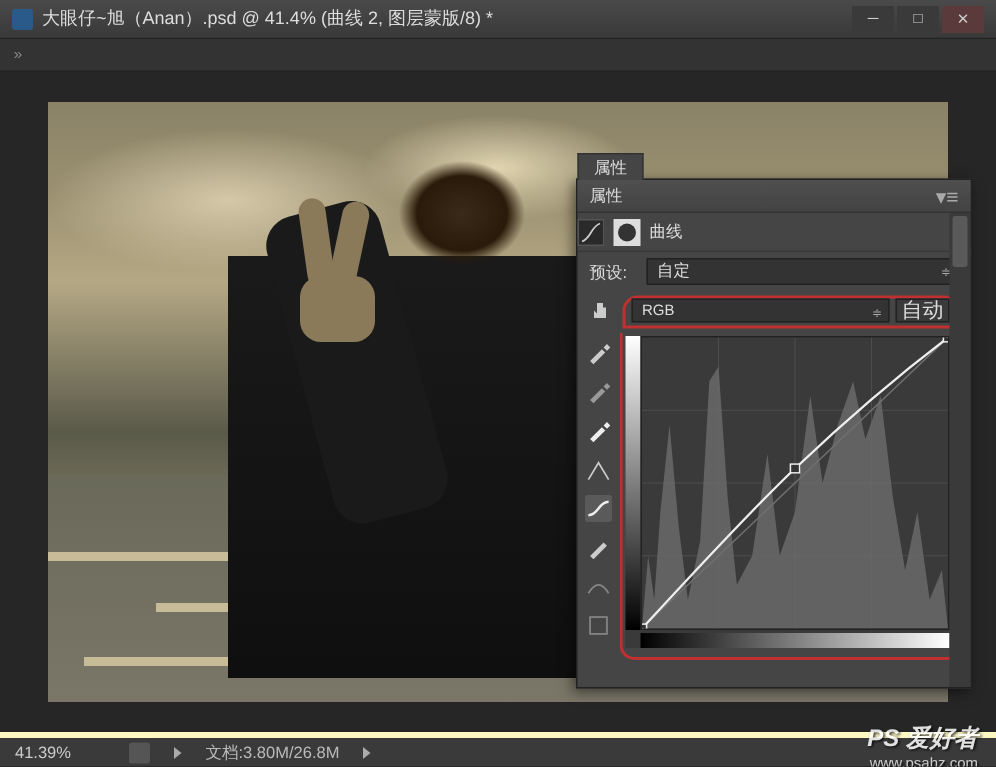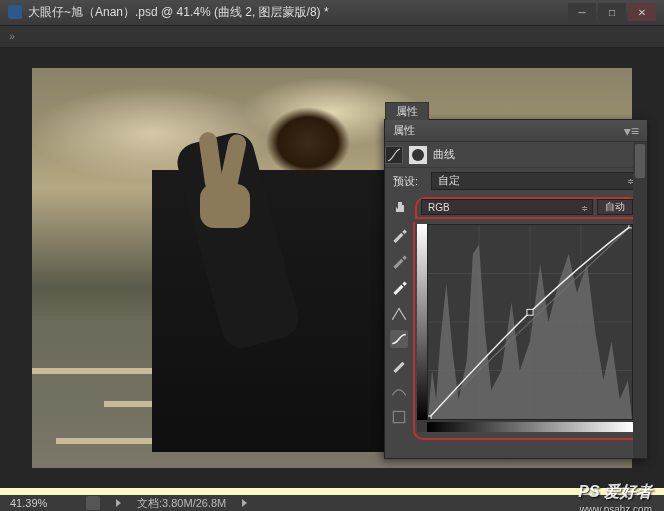--- a/index.html
+++ b/index.html
@@ -15,21 +15,21 @@
 .tab-ctrl{width:16px;height:16px;color:#888;font-size:10px;display:flex;align-items:center;justify-content:center;margin:0 2px}
 .canvas-area{flex:1;background:#262626;position:relative;display:flex;align-items:center;justify-content:center;padding:20px}
 .photo{width:600px;height:400px;position:relative;background:linear-gradient(180deg,#8a8268 0%,#9a9070 15%,#b5a884 30%,#5a5a4a 55%,#868068 75%,#6a6658 100%);overflow:hidden}
 .clouds{position:absolute;top:0;left:0;right:0;height:55%;background:radial-gradient(ellipse 200px 80px at 20% 30%,#d4c8a8 0%,transparent 60%),radial-gradient(ellipse 180px 70px at 50% 20%,#e0d4b0 0%,transparent 50%),radial-gradient(ellipse 150px 60px at 75% 40%,#b8ac88 0%,transparent 60%)}
 .road{position:absolute;bottom:0;left:0;right:0;height:38%;background:linear-gradient(180deg,#6a6a5a 0%,#7a7668 100%)}
 .road-line{position:absolute;height:6px;background:#c8bc98}
 .person{position:absolute;right:28%;top:8%;width:52%;height:88%;background:radial-gradient(ellipse 60px 50px at 50% 12%,#3a2a1a 0%,#2a1a0a 50%,transparent 70%),linear-gradient(180deg,transparent 0%,transparent 20%,#1a1a1a 20%,#0f0f0f 100%)}
 .arm{position:absolute;left:15%;top:10%;width:25%;height:60%;background:#1a1a1a;border-radius:20px;transform:rotate(-15deg)}
 .hand{position:absolute;left:25%;top:16%;width:80px;height:100px}
 .finger{position:absolute;width:18px;background:#8a7a5a;border-radius:10px}
-.statusbar{height:24px;background:#3a3a3a;display:flex;align-items:center;padding:0 10px;color:#ccc;font-size:11px;gap:16px;border-top:7px solid #fef9c3}
+.statusbar{height:24px;background:#3a3a3a;display:flex;align-items:center;padding:0 10px;color:#ccc;font-size:11px;gap:16px;border-top:4px solid #fef9c3}
 .zoom{width:60px}
 .zoom-icon{width:14px;height:14px;background:#555;border-radius:2px}
 .docinfo{color:#bbb}
 .triangle-r{width:0;height:0;border-left:5px solid #aaa;border-top:4px solid transparent;border-bottom:4px solid transparent}
 
 .panel{position:absolute;top:119px;right:16px;width:264px;height:340px;background:#454545;border:1px solid #222;box-shadow:-2px 2px 8px rgba(0,0,0,.5);color:#ddd;font-size:11px}
 .panel-header{height:22px;background:linear-gradient(#4f4f4f,#434343);display:flex;align-items:center;padding:0 8px;border-bottom:1px solid #333}
 .panel-title{flex:1}
 .panel-menu{font-size:14px;color:#aaa}
 .panel-type{height:26px;display:flex;align-items:center;padding:0 0;gap:6px;border-bottom:1px solid #383838}
@@ -38,21 +38,21 @@
 .mask-icon{width:18px;height:18px;background:#ddd;position:relative}
 .mask-icon::after{content:"";position:absolute;inset:3px;border-radius:50%;background:#333}
 .preset-row{height:26px;display:flex;align-items:center;padding:0 8px;gap:6px}
 .preset-label{width:32px}
 .dropdown{flex:1;height:18px;background:#333;border:1px solid #222;display:flex;padding:0 6px;position:relative}
 .dropdown-arrow{position:absolute;right:4px;top:4px;font-size:8px;color:#aaa}
 .channel-row{height:28px;display:flex;align-items:center;padding:0 8px;gap:6px}
 .finger-icon{width:16px;height:16px;color:#ccc}
 .red-box{flex:1;height:22px;border:2px solid #c03030;border-radius:10px 10px 0 0;display:flex;align-items:flex-start;padding:0 4px;gap:4px}
 .channel-dd{flex:1;height:16px;background:#333;border:1px solid #222;display:flex;align-items:center;padding:0 6px;position:relative;font-size:10px}
-.auto-btn{width:36px;height:16px;background:#3a3a3a;border:1px solid #222;display:flex;align-items:center;justify-content:center;font-size:10px}
+.auto-btn{width:36px;height:16px;background:#3a3a3a;border:1px solid #222;display:flex;align-items:center;justify-content:center;font-size:14px}
 .curves-area{display:flex;height:218px}
 .tool-col{width:28px;display:flex;flex-direction:column;align-items:center;padding-top:4px;gap:8px}
 .tool-ico{width:18px;height:18px;color:#bbb;display:flex;align-items:center;justify-content:center}
 .tool-ico.active{background:#5a5a5a;border-radius:2px}
 .curves-wrap{flex:1;border:2px solid #c03030;border-top:none;border-radius:0 0 10px 10px;padding:2px 6px 6px 2px;margin-right:6px;position:relative}
 .curves-box{width:100%;height:100%;background:#3a3a3a;position:relative}
 .grad-v{position:absolute;left:0;top:0;bottom:12px;width:10px;background:linear-gradient(180deg,#fff,#000)}
 .grad-h{position:absolute;left:10px;right:0;bottom:0;height:10px;background:linear-gradient(90deg,#000,#fff)}
 .graph{position:absolute;left:10px;top:0;right:0;bottom:12px;border:1px solid #222}
 .graph svg{width:100%;height:100%;display:block}

